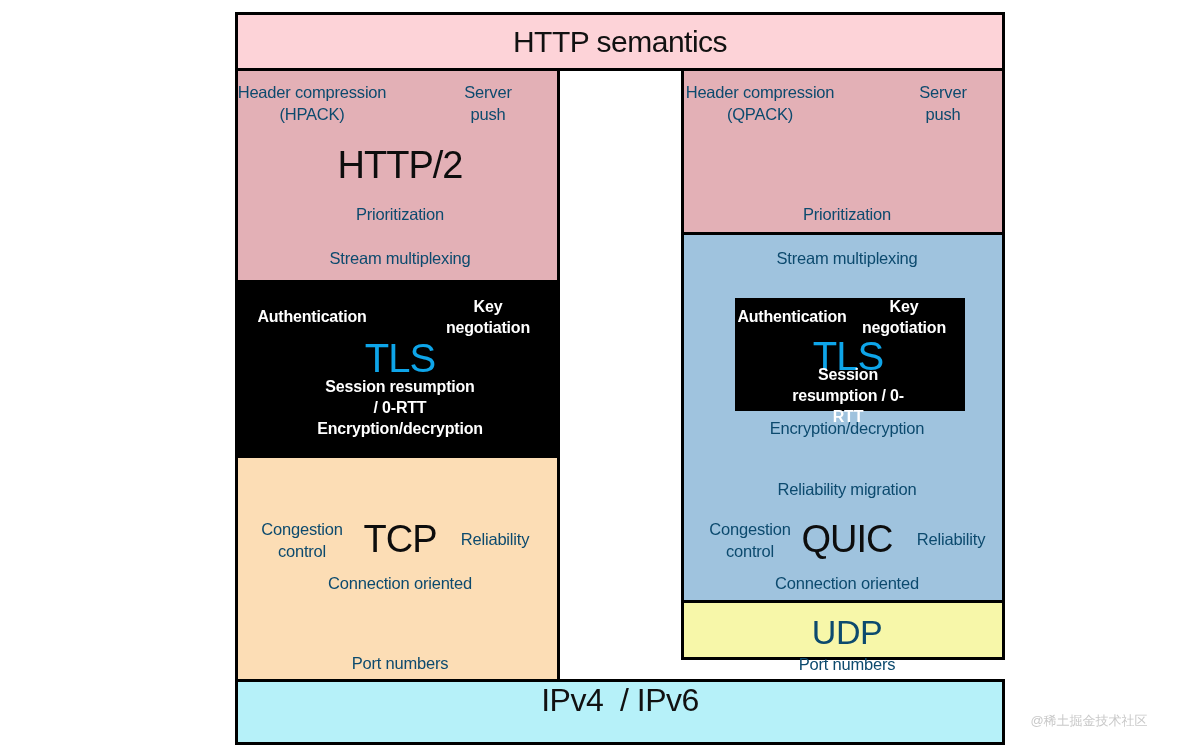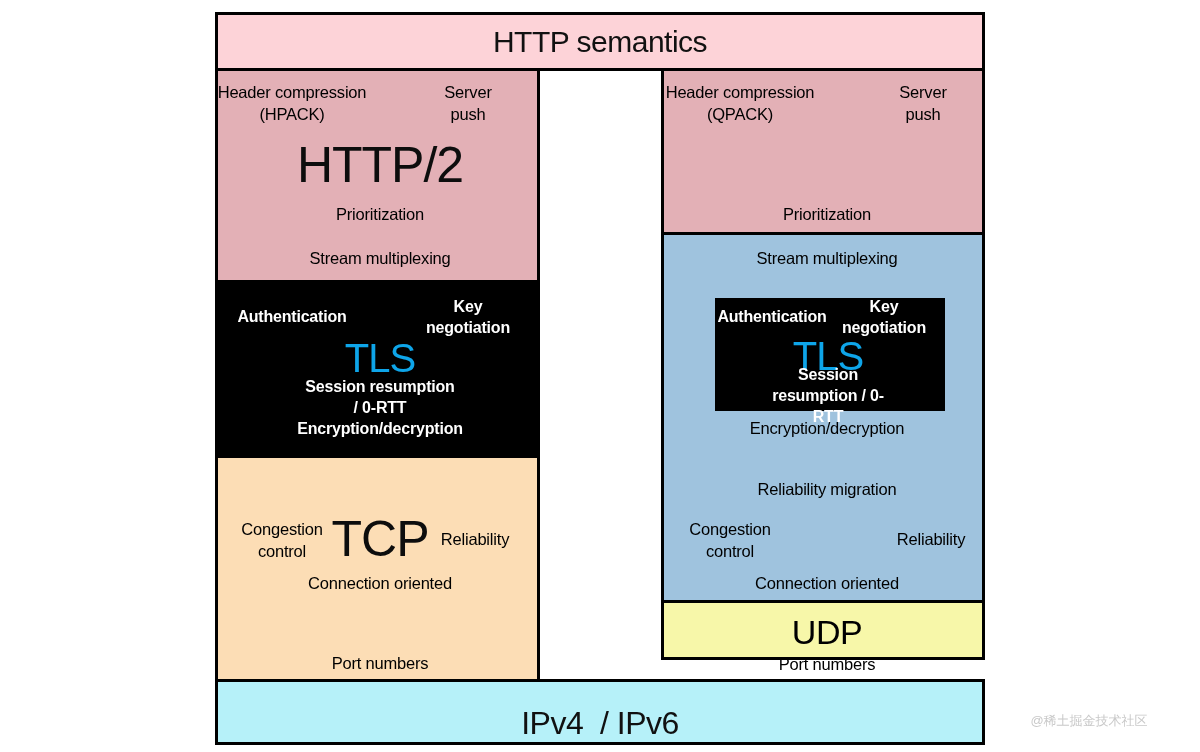--- a/index.html
+++ b/index.html
@@ -5,38 +5,38 @@
   :root{
     --banner_pink:#fdd3d8; --dusty_pink:#e3b0b6; --tls_black:#000000;
     --peach:#fcddb5; --quic_blue:#9fc3de; --udp_yellow:#f7f7a9;
     --cyan:#b6f1f9; --border_black:#000000; --watermark_gray:#c9c9c9;
   }
   html,body{margin:0;padding:0;background:#fff;}
   .stage{
     position:relative; width:1200px; height:752px; background:#ffffff;
     font-family:"Liberation Sans", sans-serif; color:#111; overflow:hidden;
   }
-  .box{position:absolute; box-sizing:border-box; border:3px solid var(--border_black);}
+  .box{position:absolute; box-sizing:border-box; border:3px solid var(--border_black);margin-left:20px;}
   .banner{left:215px; top:12px; width:770px; height:59px; background:var(--banner_pink);
     display:flex; align-items:center; justify-content:center;}
   .banner-text{font-size:30px; letter-spacing:-0.5px; white-space:pre;}
   .http2{left:215px; top:68px;  width:325px; height:215px; background:var(--dusty_pink);}
   .tlsL {left:215px; top:280px; width:325px; height:178px; background:var(--tls_black);}
   .tcp  {left:215px; top:455px; width:325px; height:227px; background:var(--peach);}
   .http3{left:661px; top:68px;  width:324px; height:167px; background:var(--dusty_pink);}
   .quic {left:661px; top:232px; width:324px; height:371px; background:var(--quic_blue);}
   .tlsR {position:absolute; left:51px; top:63px; width:230px; height:113px; background:var(--tls_black);}
   .udp  {left:661px; top:600px; width:324px; height:60px; background:var(--udp_yellow);}
   .ipbar{left:215px; top:679px; width:770px; height:66px; background:var(--cyan);
-    display:flex; align-items:flex-end; justify-content:center;}
+    display:flex; align-items:flex-start; justify-content:center;}
   .ipbar-text{font-size:32px; letter-spacing:-0.5px; white-space:pre;}
   .lbl{position:absolute; transform:translate(-50%,-50%); white-space:pre-line;
-    text-align:center; font-size:16.5px; line-height:1.32; letter-spacing:-0.2px; color:#000000;}
+    text-align:center; font-size:16.5px; line-height:1.32; letter-spacing:-0.2px; color:#0c4a6e;}
   .lbl.w{color:#ffffff; font-weight:bold; font-size:16px;}
-  .title-xl{font-size:50px; letter-spacing:-1px; color:#0d0d0d;}
+  .title-xl{font-size:38px; letter-spacing:-1px; color:#0d0d0d;}
   .title-xl.w{color:#0ea5e9; font-weight:400; font-size:40px;}
   .title-md{font-size:34px; letter-spacing:-0.5px;}
   .watermark{position:absolute; left:1089px; top:721px; transform:translate(-50%,-50%);
     font-size:13px; color:var(--watermark_gray); white-space:pre;}
 </style>
 </head>
 <body>
 
 <div class="stage">
 
@@ -84,20 +84,21 @@
       <span class="lbl w" style="left:57px; top:19px">Authentication</span>
       <span class="lbl w" style="left:169px; top:19px">Key negotiation</span>
       <span class="lbl title-xl w" style="left:113px; top:58px">TLS</span>
       <span class="lbl w" style="left:113px; top:98px">Session resumption / 0-RTT</span>
     </div>
 
     <span class="lbl" style="left:163px; top:194px">Encryption/decryption</span>
     <span class="lbl" style="left:163px; top:255px">Reliability migration</span>
     <span class="lbl" style="left:66px; top:306px">Congestion
 control</span>
+    <span class="lbl title-xl" style="left:163px; top:304px">QUIC</span>
     <span class="lbl" style="left:267px; top:305px">Reliability</span>
     <span class="lbl" style="left:163px; top:349px">Connection oriented</span>
   </div>
 
   <div class="box udp">
     <span class="lbl title-md" style="left:163px; top:29px">UDP</span>
     <span class="lbl" style="left:163px; top:62px">Port numbers</span>
   </div>
 
   <div class="box ipbar">

